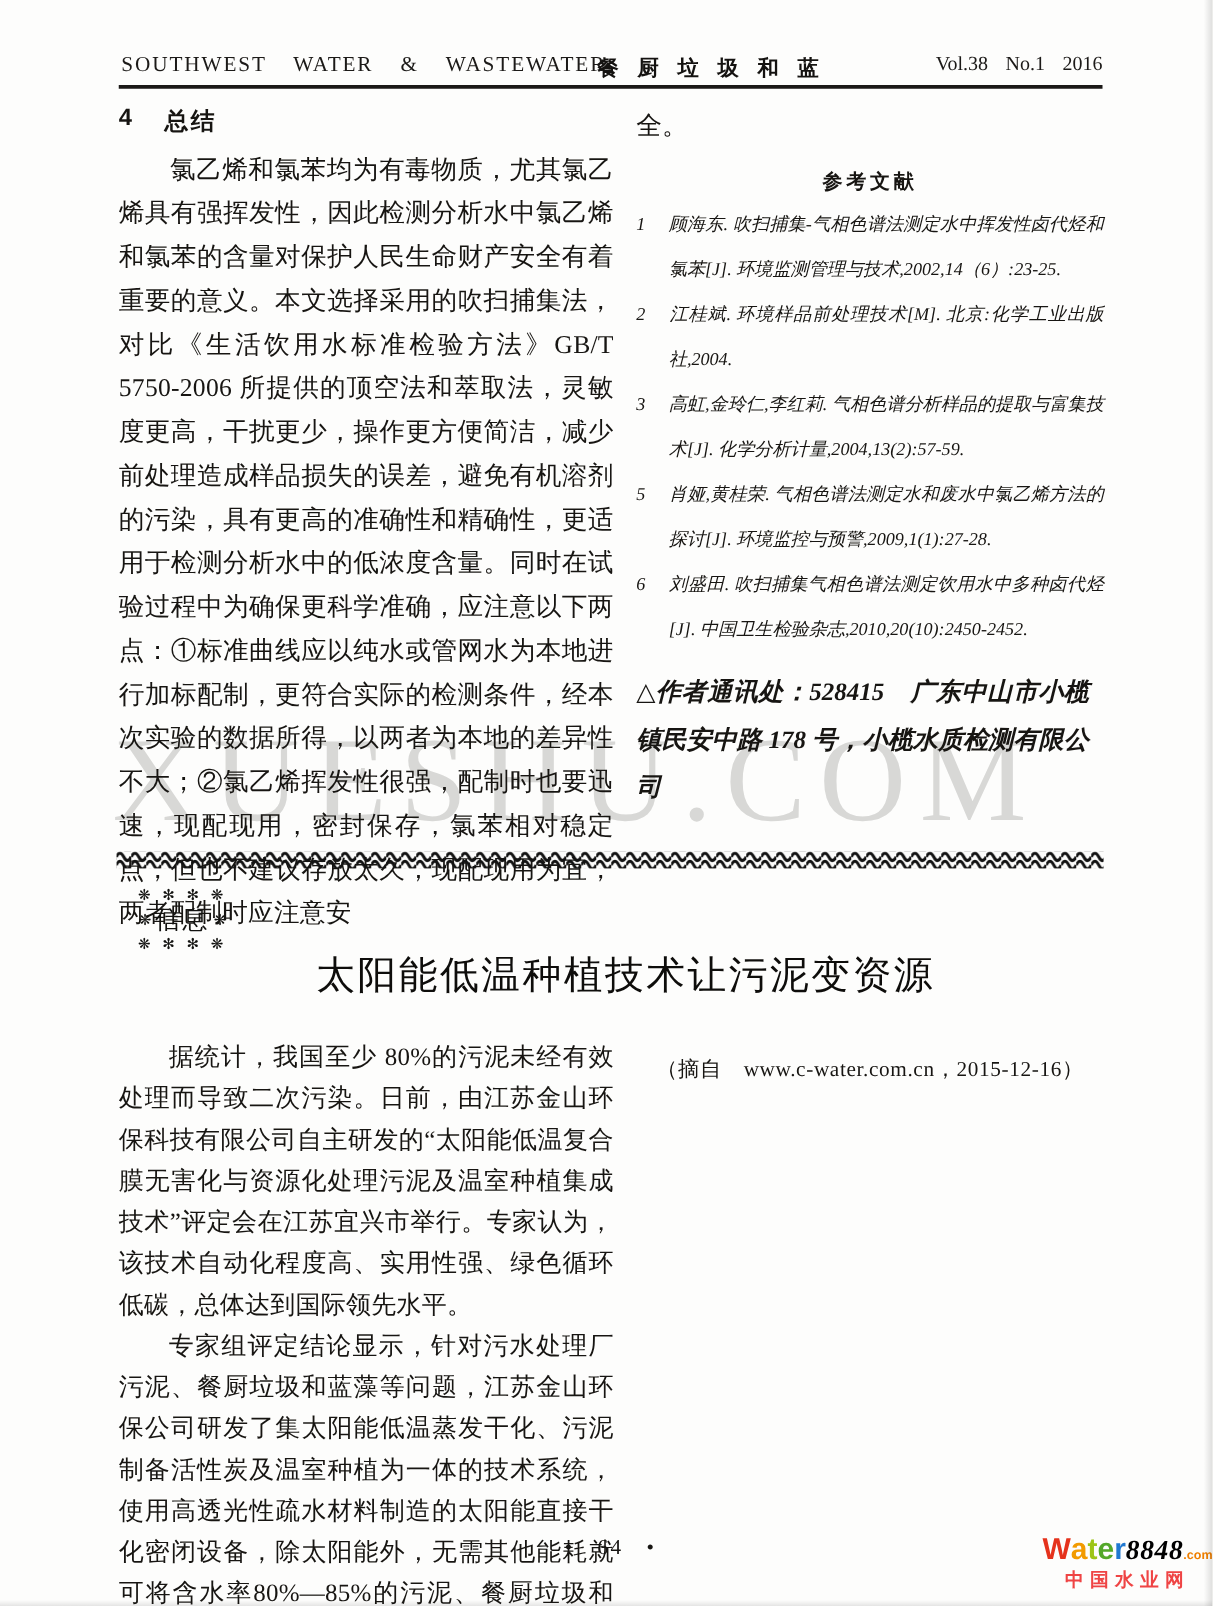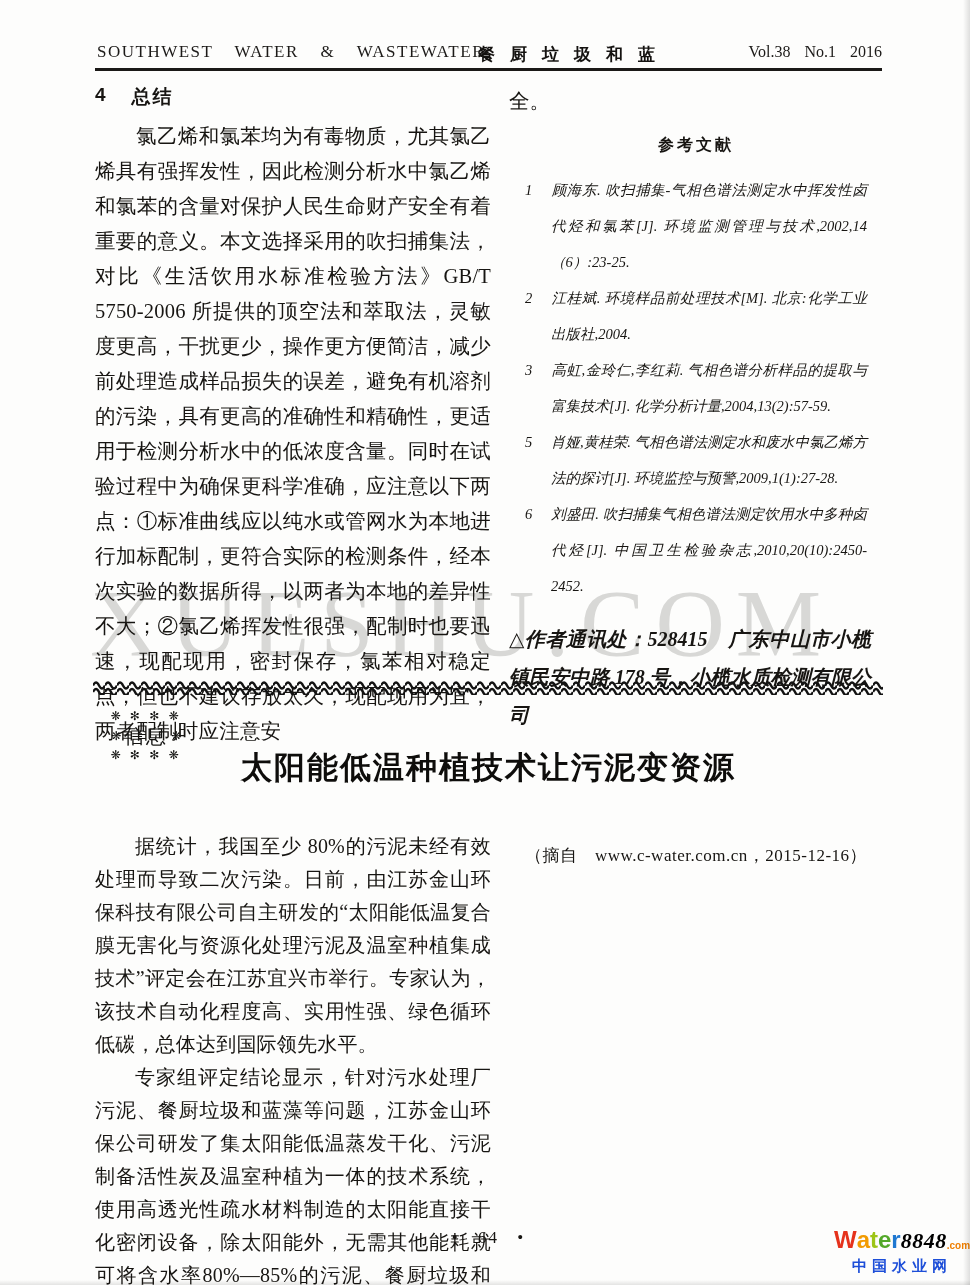--- a/index.html
+++ b/index.html
@@ -41,41 +41,41 @@
   .sec-heading {
     margin:0 0 9px 0; font-family:"Liberation Sans","DejaVu Sans",sans-serif;
     font-size:19px; font-weight:bold; letter-spacing:2px; display:flex; gap:24px;
   }
   .body-text { margin:0; font-size:20.5px; line-height:35px; text-align:justify; text-indent:2em; letter-spacing:0.2px; }
   .cont-text { margin:0; font-size:20.5px; line-height:35px; text-indent:0; }
   .ref-heading {
     margin:16px 0 6px 0; text-align:center; font-size:16px; font-weight:bold;
     letter-spacing:3px; font-family:"Liberation Sans","DejaVu Sans",sans-serif;
   }
-  .ref-list { list-style:none; margin:16px; padding:0; font-size:14.5px; line-height:36px; font-style:italic; }
+  .ref-list { list-style:none; margin:0; padding:0; font-size:14.5px; line-height:36px; font-style:italic; }
   .ref-list li { padding-left:26px; text-align:justify; }
   .ref-num { display:inline-block; width:26px; margin-left:-26px; }
   .contact-note { margin:13px 12px 0 0; font-size:20px; line-height:38px; font-style:italic; text-align:justify;font-weight:bold; }
 
   
   .wavy { position:absolute; left:93px; top:681px; }
 
   
   .stamp { position:absolute; left:101px; top:709px; width:90px; text-align:center;
            font-family:"Liberation Sans","DejaVu Sans",sans-serif; color:#121210; }
   .stamp .orn { font-size:12px; line-height:15px; letter-spacing:3px; }
   .stamp .mid { display:flex; align-items:center; justify-content:center; gap:3px; line-height:24px; }
   .stamp .orn-side { font-size:12px; }
   .stamp .label { font-size:20px; font-weight:normal; letter-spacing:2px; }
 
   
   .art-title {
-    position:absolute; left:95px; top:747px; width:787px; margin:0; text-align:center;
+    position:absolute; left:95px; top:747px; width:787px; margin:12px; text-align:center;
     font-family:"Liberation Sans","DejaVu Sans",sans-serif;
-    font-size:31px; font-weight:700; letter-spacing:2px; color:#0e0d0b;
+    font-size:31px; font-weight:400; letter-spacing:2px; color:#0e0d0b;
   }
   .art-left  { position:absolute; left:95px;  top:830px; width:396px; }
   .art-right { position:absolute; left:509px; top:830px; width:374px; }
   .art-p { margin:0; font-size:20px; line-height:33px; text-align:justify; text-indent:2em; letter-spacing:0.2px; }
   .art-p.no-indent { text-indent:0; }
   .source-note { margin:14px 0 0 0; font-size:17px; text-align:center; text-indent:0; letter-spacing:0.5px; }
 
   
   .page-num { position:absolute; left:95px; top:1228px; width:787px; text-align:center;
               font-size:17px; letter-spacing:2px; word-spacing:12px; }
@@ -159,16 +159,16 @@
   <div class="logo">
     <div class="logo-top">
       <span class="logo-letter" style="color: rgb(229, 50, 28);">W</span>
       <span class="logo-letter" style="color: rgb(242, 155, 0);">a</span>
       <span class="logo-letter" style="color: rgb(157, 197, 22);">t</span>
       <span class="logo-letter" style="color: rgb(83, 168, 41);">e</span>
       <span class="logo-letter" style="color: rgb(31, 120, 209);">r</span>
       <span class="logo-number" style="color: #000000;">8848</span>
       <span class="logo-tld" style="color: rgb(239, 127, 0);">.com</span>
     </div>
-    <div class="logo-tagline" style="color: #1d4ed8;">中国水业网</div>
+    <div class="logo-tagline" style="color: #ef4444;">中国水业网</div>
   </div>
 
 </div>
 
 </body></html>

